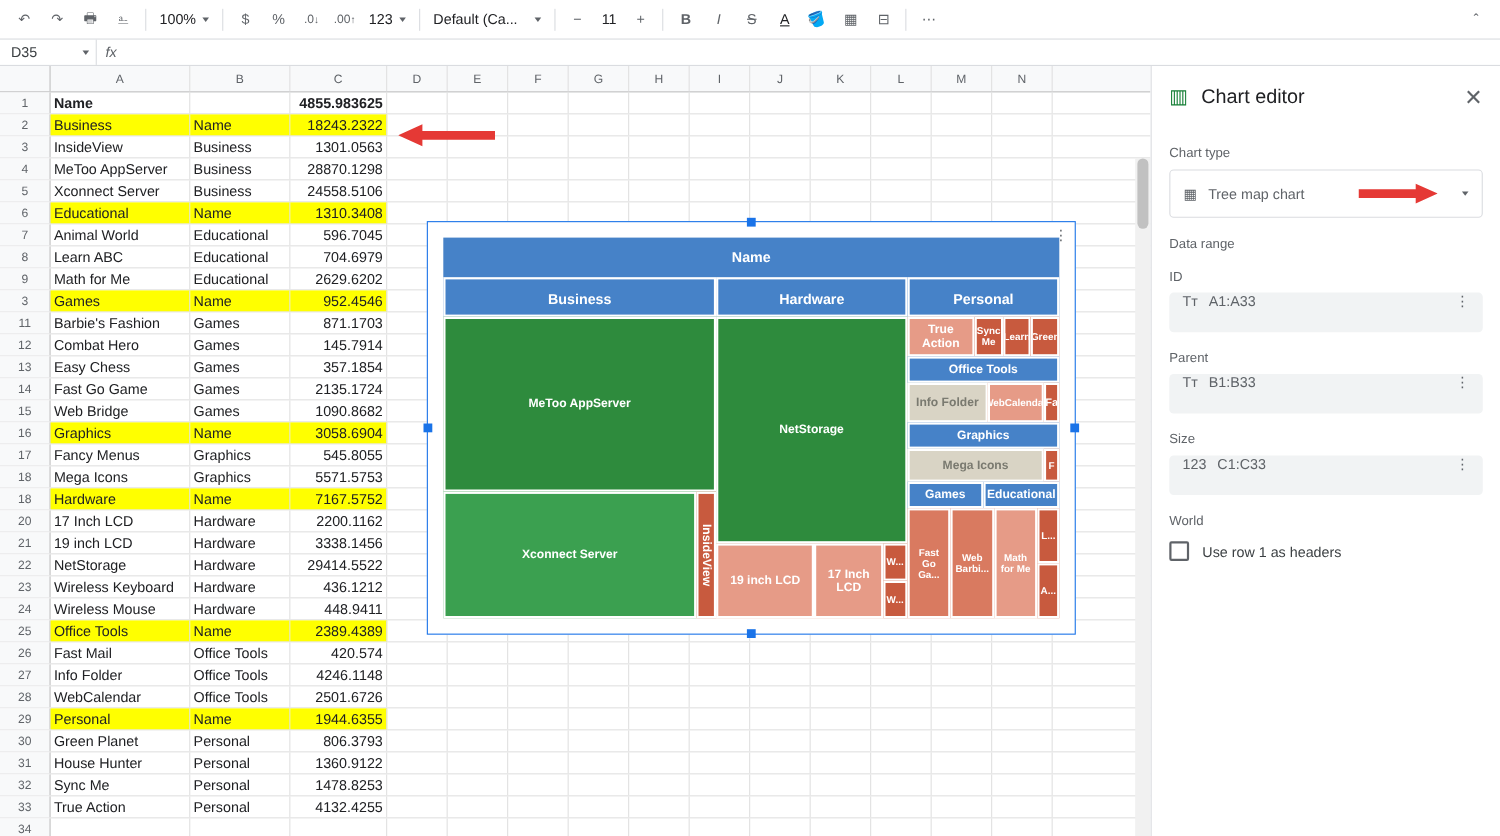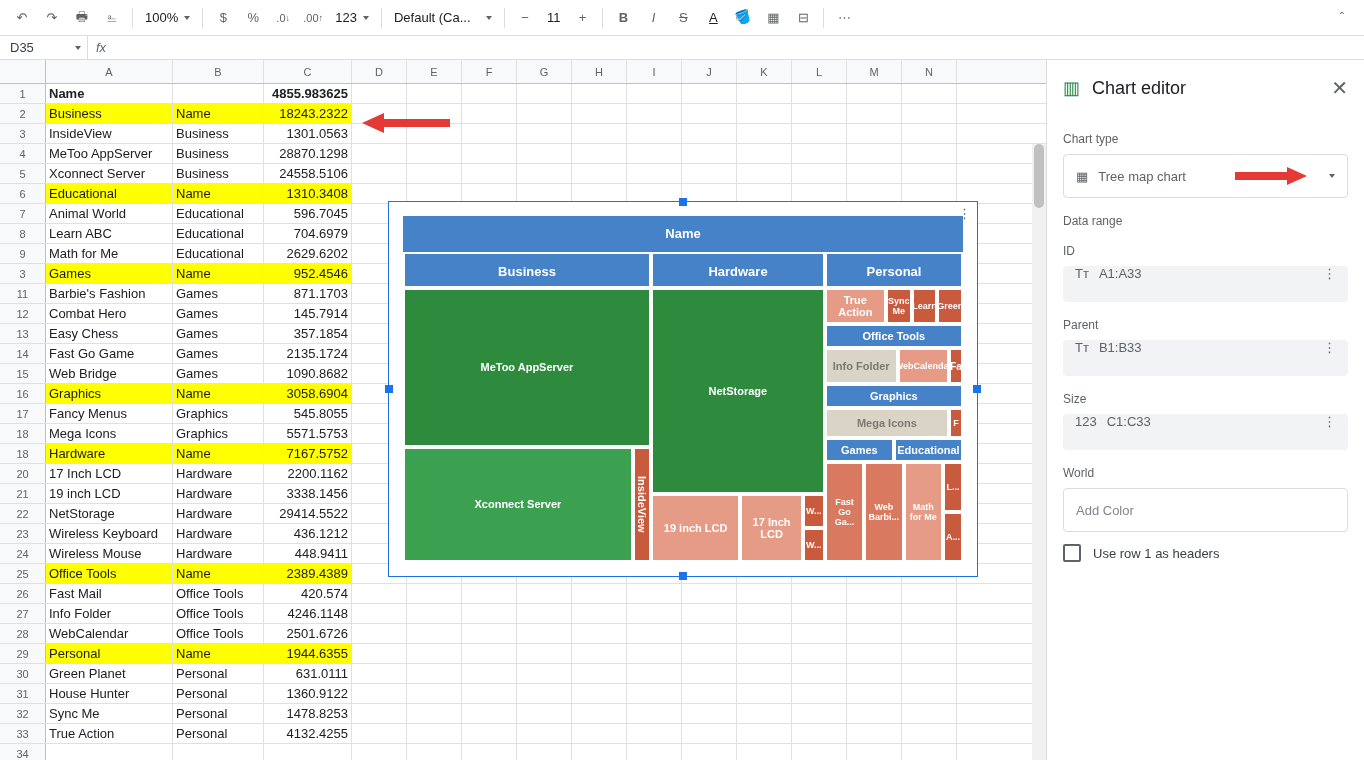--- a/index.html
+++ b/index.html
@@ -651,21 +651,21 @@
           <div class="cell" style="width: 55px;"></div>
           <div class="cell" style="width: 55px;"></div>
           <div class="cell" style="width: 55px;"></div>
           <div class="cell" style="width: 55px;"></div>
           <div class="cell" style="width: 55px;"></div>
         </div>
         <div class="row">
           <div class="rh">30</div>
           <div class="cell cA">Green Planet</div>
           <div class="cell cB">Personal</div>
-          <div class="cell cC">631.0111</div>
+          <div class="cell cC">806.3793</div>
           <div class="cell" style="width: 55px;"></div>
           <div class="cell" style="width: 55px;"></div>
           <div class="cell" style="width: 55px;"></div>
           <div class="cell" style="width: 55px;"></div>
           <div class="cell" style="width: 55px;"></div>
           <div class="cell" style="width: 55px;"></div>
           <div class="cell" style="width: 55px;"></div>
           <div class="cell" style="width: 55px;"></div>
           <div class="cell" style="width: 55px;"></div>
           <div class="cell" style="width: 55px;"></div>
@@ -861,23 +861,20 @@
         </div>
 
       <div class="plabel">Size</div>
       <div class="pfield">
           <span>123</span>
           <span>C1:C33</span>
           <span class="dots">⋮</span>
         </div>
 
       <div class="plabel">World</div>
-      <div class="psel" style="color:#80868b">
-          <span>Add Color</span>
-        </div>
 
       <div class="cbx">
           <div class="box"></div>
           <span>Use row 1 as headers</span>
         </div>
     </div>
   </div>
 </div>
 
 </body></html>

